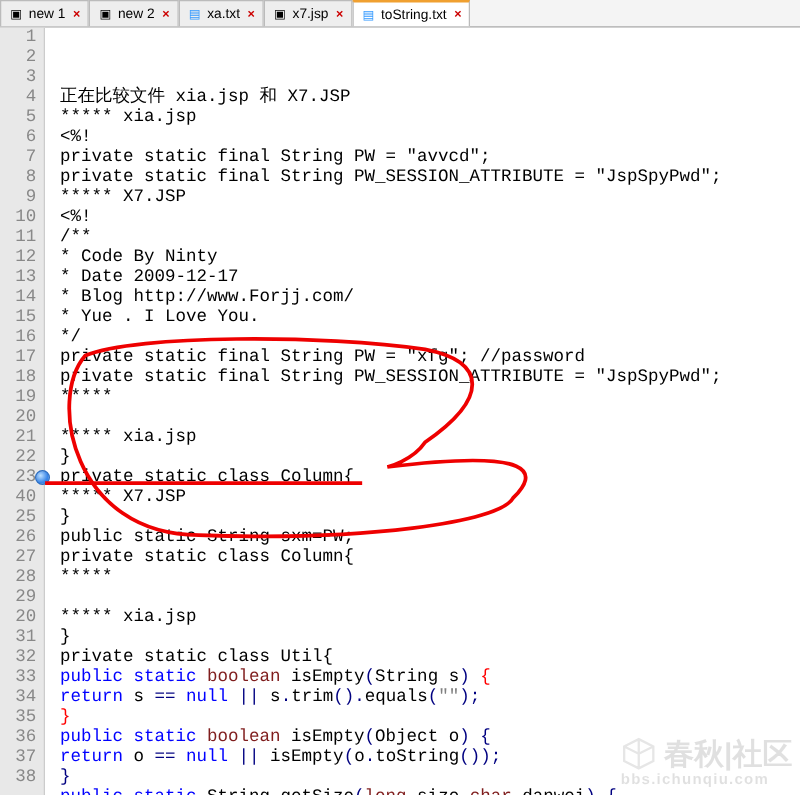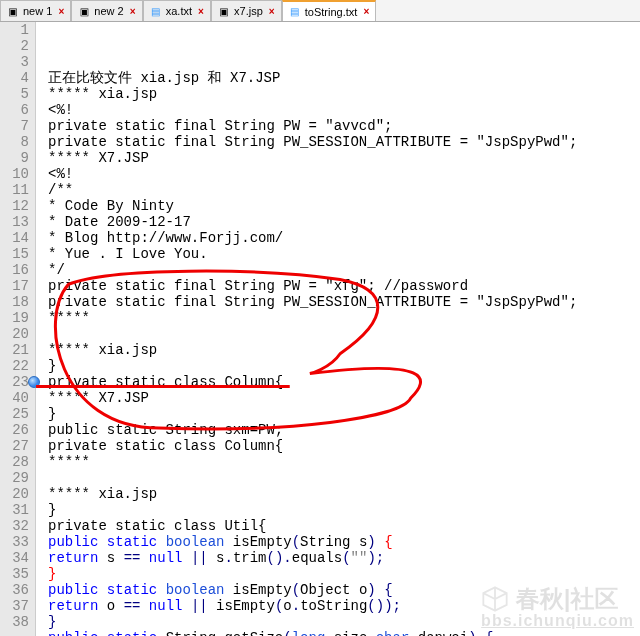--- a/index.html
+++ b/index.html
@@ -70,21 +70,21 @@
   }
   .gutter .ln { height: 16px; }
   .code {
     position: relative;
     padding-left: 12px;
     white-space: pre;
     flex: 1;
   }
   .code .line { height: 16px; }
   .kw { color: #0000ff; text-align: center; }
-  .type { color: #1d4ed8; }
+  .type { color: #7f1d1d; }
   .str { color: #808080; }
   .op { color: #000080; }
   .brace-r { color: #ff0000; }
   .annotation-overlay {
     position: absolute;
     left: -8px;
     top: 0;
     width: 100%;
     height: 100%;
     pointer-events: none;
@@ -102,21 +102,21 @@
     right: 6px;
     bottom: 6px;
     font-family: Arial, sans-serif;
     font-size: 24px;
     color: rgba(0,0,0,0.12);
     font-weight: bold;
     pointer-events: none;
     text-align: left;
     line-height: 1.05;
   }
-  .watermark .sub { font-size: 16px; display:block; letter-spacing:1px;text-decoration:underline;}
+  .watermark .sub { font-size: 12px; display:block; letter-spacing:1px;}
 </style>
 </head>
 <body>
 
 <div class="tabbar">
   <div class="tab">
     <span class="tab-icon">▣</span>
     <span>new 1</span>
     <span class="tab-close">×</span>
   </div>

